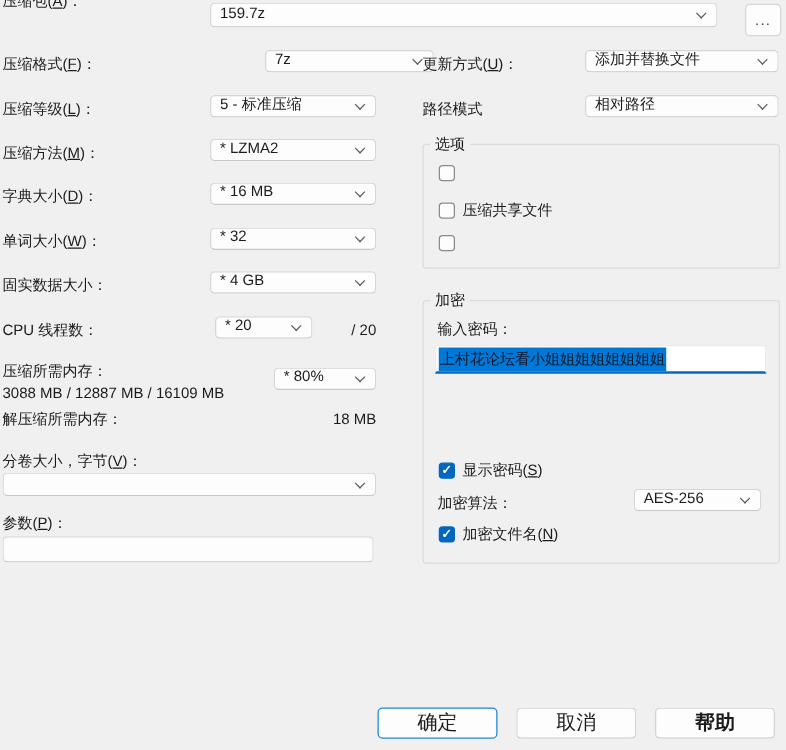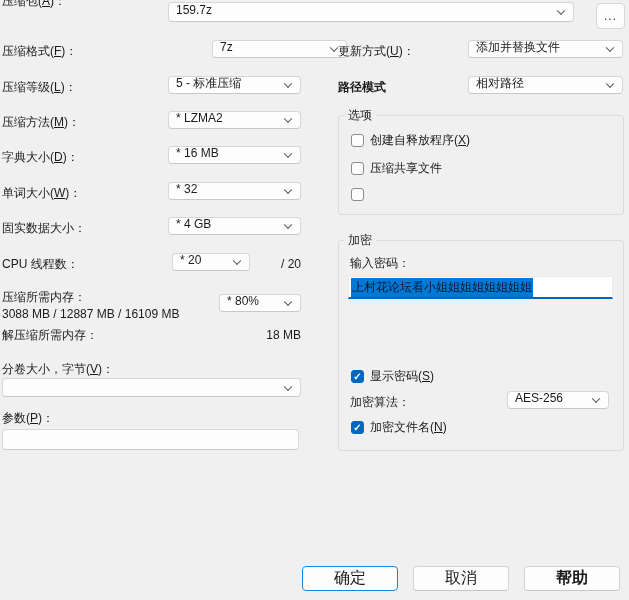--- a/index.html
+++ b/index.html
@@ -195,32 +195,31 @@
 
 <div class="lbl" style="left:2px; top:411px;">参数(<u>P</u>)：</div>
 <input class="txt" style="left: 2px; top: 429px; width: 297px; height: 21px;" value="">
 
 <div class="lbl" style="left:338px; top:44px;">更新方式(<u>U</u>)：</div>
 <div class="combo" style="left:468px; top:40px; width:155px;">
   <span class="val">添加并替换文件</span>
     <span class="chev"></span>
 </div>
 
-<div class="lbl" style="left:338px; top:80px;font-weight:bold;">路径模式</div>
+<div class="lbl" style="left:338px; top:80px;">路径模式</div>
 <div class="combo" style="left:468px; top:76px; width:155px;">
   <span class="val">相对路径</span>
     <span class="chev"></span>
 </div>
 
 <div class="group" style="left:338px; top:115px; width:286px; height:100px;"></div>
 <div class="group-title" style="left:344px; top:108px;">选项</div>
 
 <div class="cbrow" style="left:351px; top:132px;">
   <span class="cb"></span>
-  <span>创建自释放程序(<u>X</u>)</span>
 </div>
 <div class="cbrow" style="left:351px; top:160px;">
   <span class="cb"></span>
   <span>压缩共享文件</span>
 </div>
 <div class="cbrow" style="left:351px; top:188px;">
   <span class="cb"></span>
 </div>
 
 <div class="group" style="left:338px; top:240px; width:286px; height:211px;"></div>

